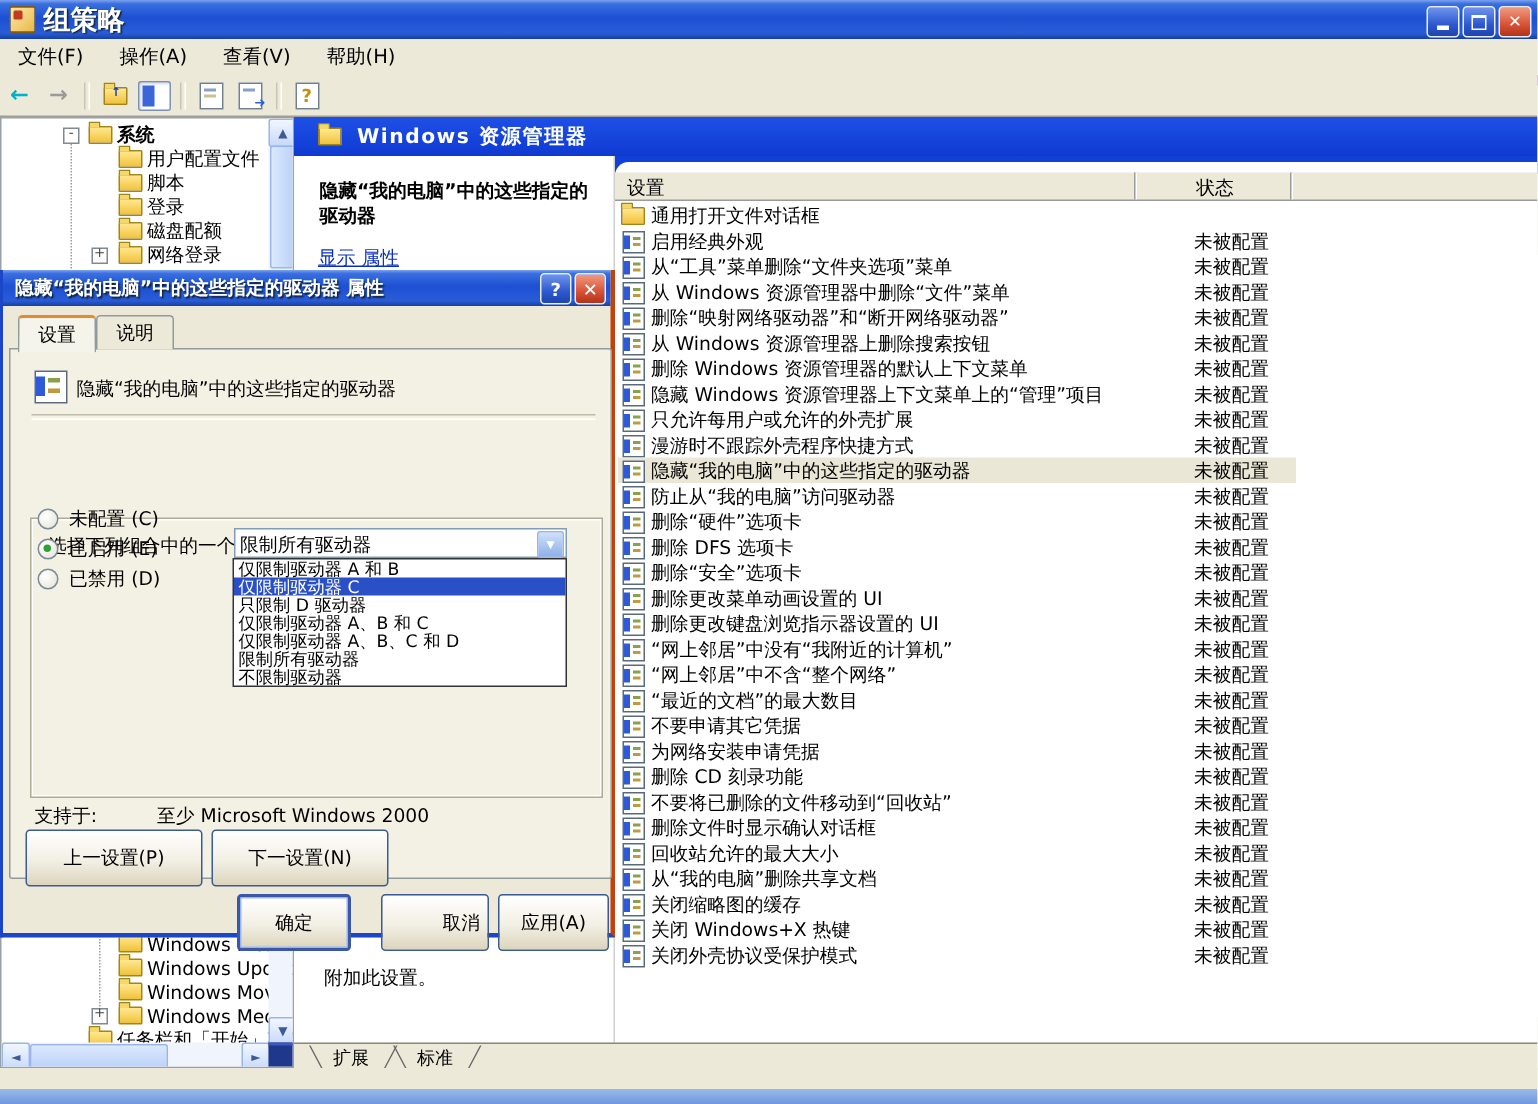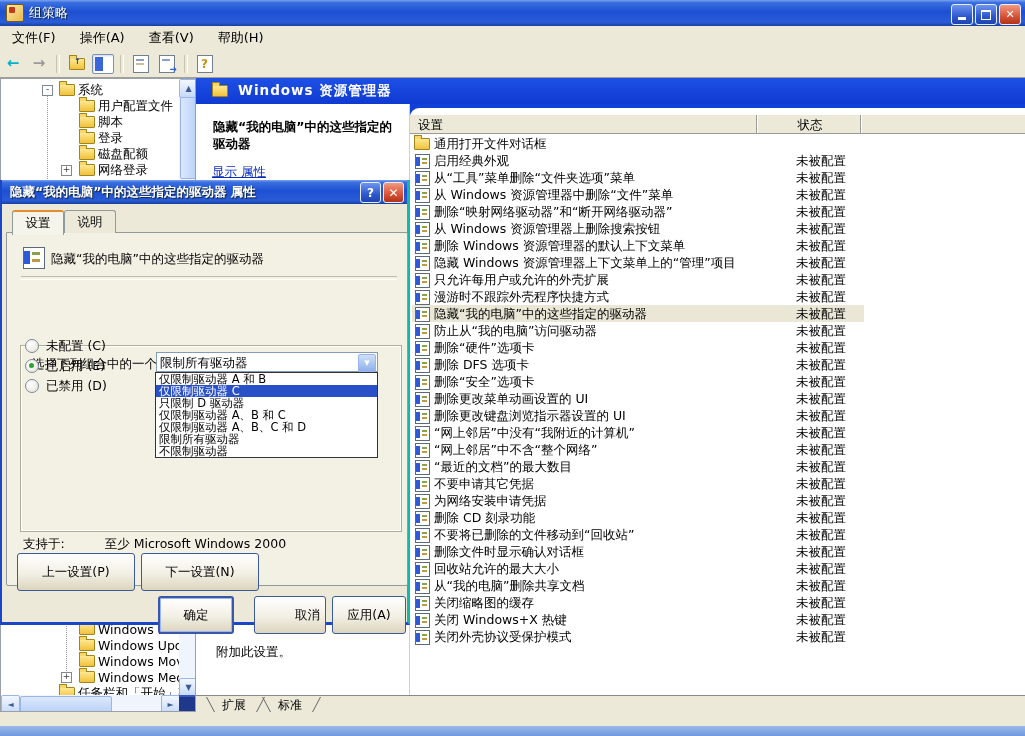--- a/index.html
+++ b/index.html
@@ -7,21 +7,21 @@
        font-family:"DejaVu Sans","Liberation Sans",sans-serif;font-size:12px;
        background:#ece9d8;color:#000;}
   .abs{position:absolute;}
   
   .titlebar{left:0;top:0;width:1025px;height:26px;
     background:linear-gradient(180deg,#7ba2f0 0%,#3a6fe0 10%,#1d50d2 45%,#2a5cd8 85%,#16409f 100%);
     display:flex;align-items:center;}
   .app-icon{width:16px;height:16px;margin:0 5px 0 6px;position:relative;
     background:linear-gradient(135deg,#ffe9a8,#e8b84a);border:1px solid #7a5c14;border-radius:2px;}
   .app-icon::after{content:"";position:absolute;left:2px;top:2px;width:6px;height:6px;background:#c23b1e;border-radius:1px;}
-  .titlebar .wtitle{color:#fff;font-weight:normal;font-size:13px;text-shadow:1px 1px 1px #123;}
+  .titlebar .wtitle{color:#fff;font-weight:bold;font-size:18px;text-shadow:1px 1px 1px #123;}
   .winbtns{position:absolute;right:4px;top:4px;display:flex;gap:2px;}
   .wbtn{width:20px;height:19px;border:1px solid #e8f0ff;border-radius:3px;color:#fff;
     display:flex;align-items:center;justify-content:center;font-size:11px;font-weight:bold;
     background:linear-gradient(180deg,#6f94ee,#2e58ce 60%,#1e44ae);}
   .wbtn.close{background:linear-gradient(180deg,#f09a80,#d85236 60%,#b03318);}
   .wbtn .minbar{width:8px;height:3px;background:#fff;margin-top:8px;}
   .wbtn .restore{width:8px;height:7px;border:1px solid #fff;border-top:2px solid #fff;background:transparent;}
   .menubar{left:0;top:26px;width:1025px;height:24px;background:#ece9d8;display:flex;align-items:center;border-bottom:7px solid #6d28d9;}
   .menuitem{padding:3px 12px;font-size:13px;}
   .toolbar{left:0;top:50px;width:1025px;height:27px;background:#ece9d8;display:flex;align-items:center;border-bottom:2px groove #f4f2e8;}
@@ -78,21 +78,21 @@
   .pic b{position:absolute;left:6px;top:3px;width:5px;height:2px;background:#8aa04a;}
   .pic s{position:absolute;left:6px;top:7px;width:5px;height:2px;background:#c09a40;text-decoration:none;}
   .lrow .fold{position:absolute;left:2px;top:3px;}
   
   .tabstrip{position:absolute;left:0;top:617px;width:829px;height:17px;background:#ece9d8;border-top:1px solid #888;}
   .tline{position:absolute;top:1px;width:1px;height:15px;background:#666;}
   .tl-bs{transform:skewX(28deg);} .tl-fs{transform:skewX(-28deg);}
   .btab{position:absolute;top:1px;font-size:12px;}
   
   .dialog{left:0;top:180px;width:410px;height:445px;background:#ece9d8;z-index:50;
-    border-right:3px solid #14b8a6;border-bottom:3px solid #1b46c8;border-left:2px solid #1b46c8;box-sizing:border-box;}
+    border-right:3px solid #c2410c;border-bottom:3px solid #1b46c8;border-left:2px solid #1b46c8;box-sizing:border-box;}
   .dtitle{position:absolute;left:0;top:0;width:100%;height:24px;
     background:linear-gradient(180deg,#7ba2f0 0%,#3a6fe0 10%,#1d50d2 45%,#2a5cd8 85%,#16409f 100%);
     display:flex;align-items:center;}
   .dtitle .dtext{color:#fff;font-weight:bold;font-size:12.5px;margin-left:8px;text-shadow:1px 1px 1px #123;}
   .dbtns{position:absolute;right:3px;top:2px;display:flex;gap:2px;}
   .dbtn{width:19px;height:19px;border:1px solid #e8f0ff;border-radius:3px;color:#fff;font-weight:bold;font-size:12px;
     display:flex;align-items:center;justify-content:center;background:linear-gradient(180deg,#6f94ee,#2e58ce 60%,#1e44ae);}
   .dbtn.close{background:linear-gradient(180deg,#f09a80,#d85236 60%,#b03318);}
   .dtab{position:absolute;top:30px;height:22px;width:50px;text-align:center;line-height:22px;
     border:1px solid #919b9c;border-bottom:none;border-radius:3px 3px 0 0;background:#ece9d8;font-size:12.5px;}
@@ -191,21 +191,21 @@
     </div>
 </div>
 
 <div class="abs treepanel">
   <div class="dotline" style="left:46px;top:12px;height:88px;"></div>
   <div class="dotline" style="left:65px;top:540px;height:60px;"></div>
   <div id="tree-top">
       <div class="titem" style="top: 3px; left: 0px;">
     <span class="exp" style="left: 41px; top: 3px;">-</span>
     <span class="tfold fold" style="left: 58px;"></span>
-    <span class="tlabel" style="left: 77px;">系统</span>
+    <span class="tlabel" style="left: 77px; font-weight: bold;">系统</span>
   </div>
       <div class="titem" style="top: 19px; left: 0px;">
 
     <span class="tfold fold" style="left: 78px;"></span>
     <span class="tlabel" style="left: 97px;">用户配置文件</span>
   </div>
       <div class="titem" style="top: 35px; left: 0px;">
 
     <span class="tfold fold" style="left: 78px;"></span>
     <span class="tlabel" style="left: 97px;">脚本</span>

